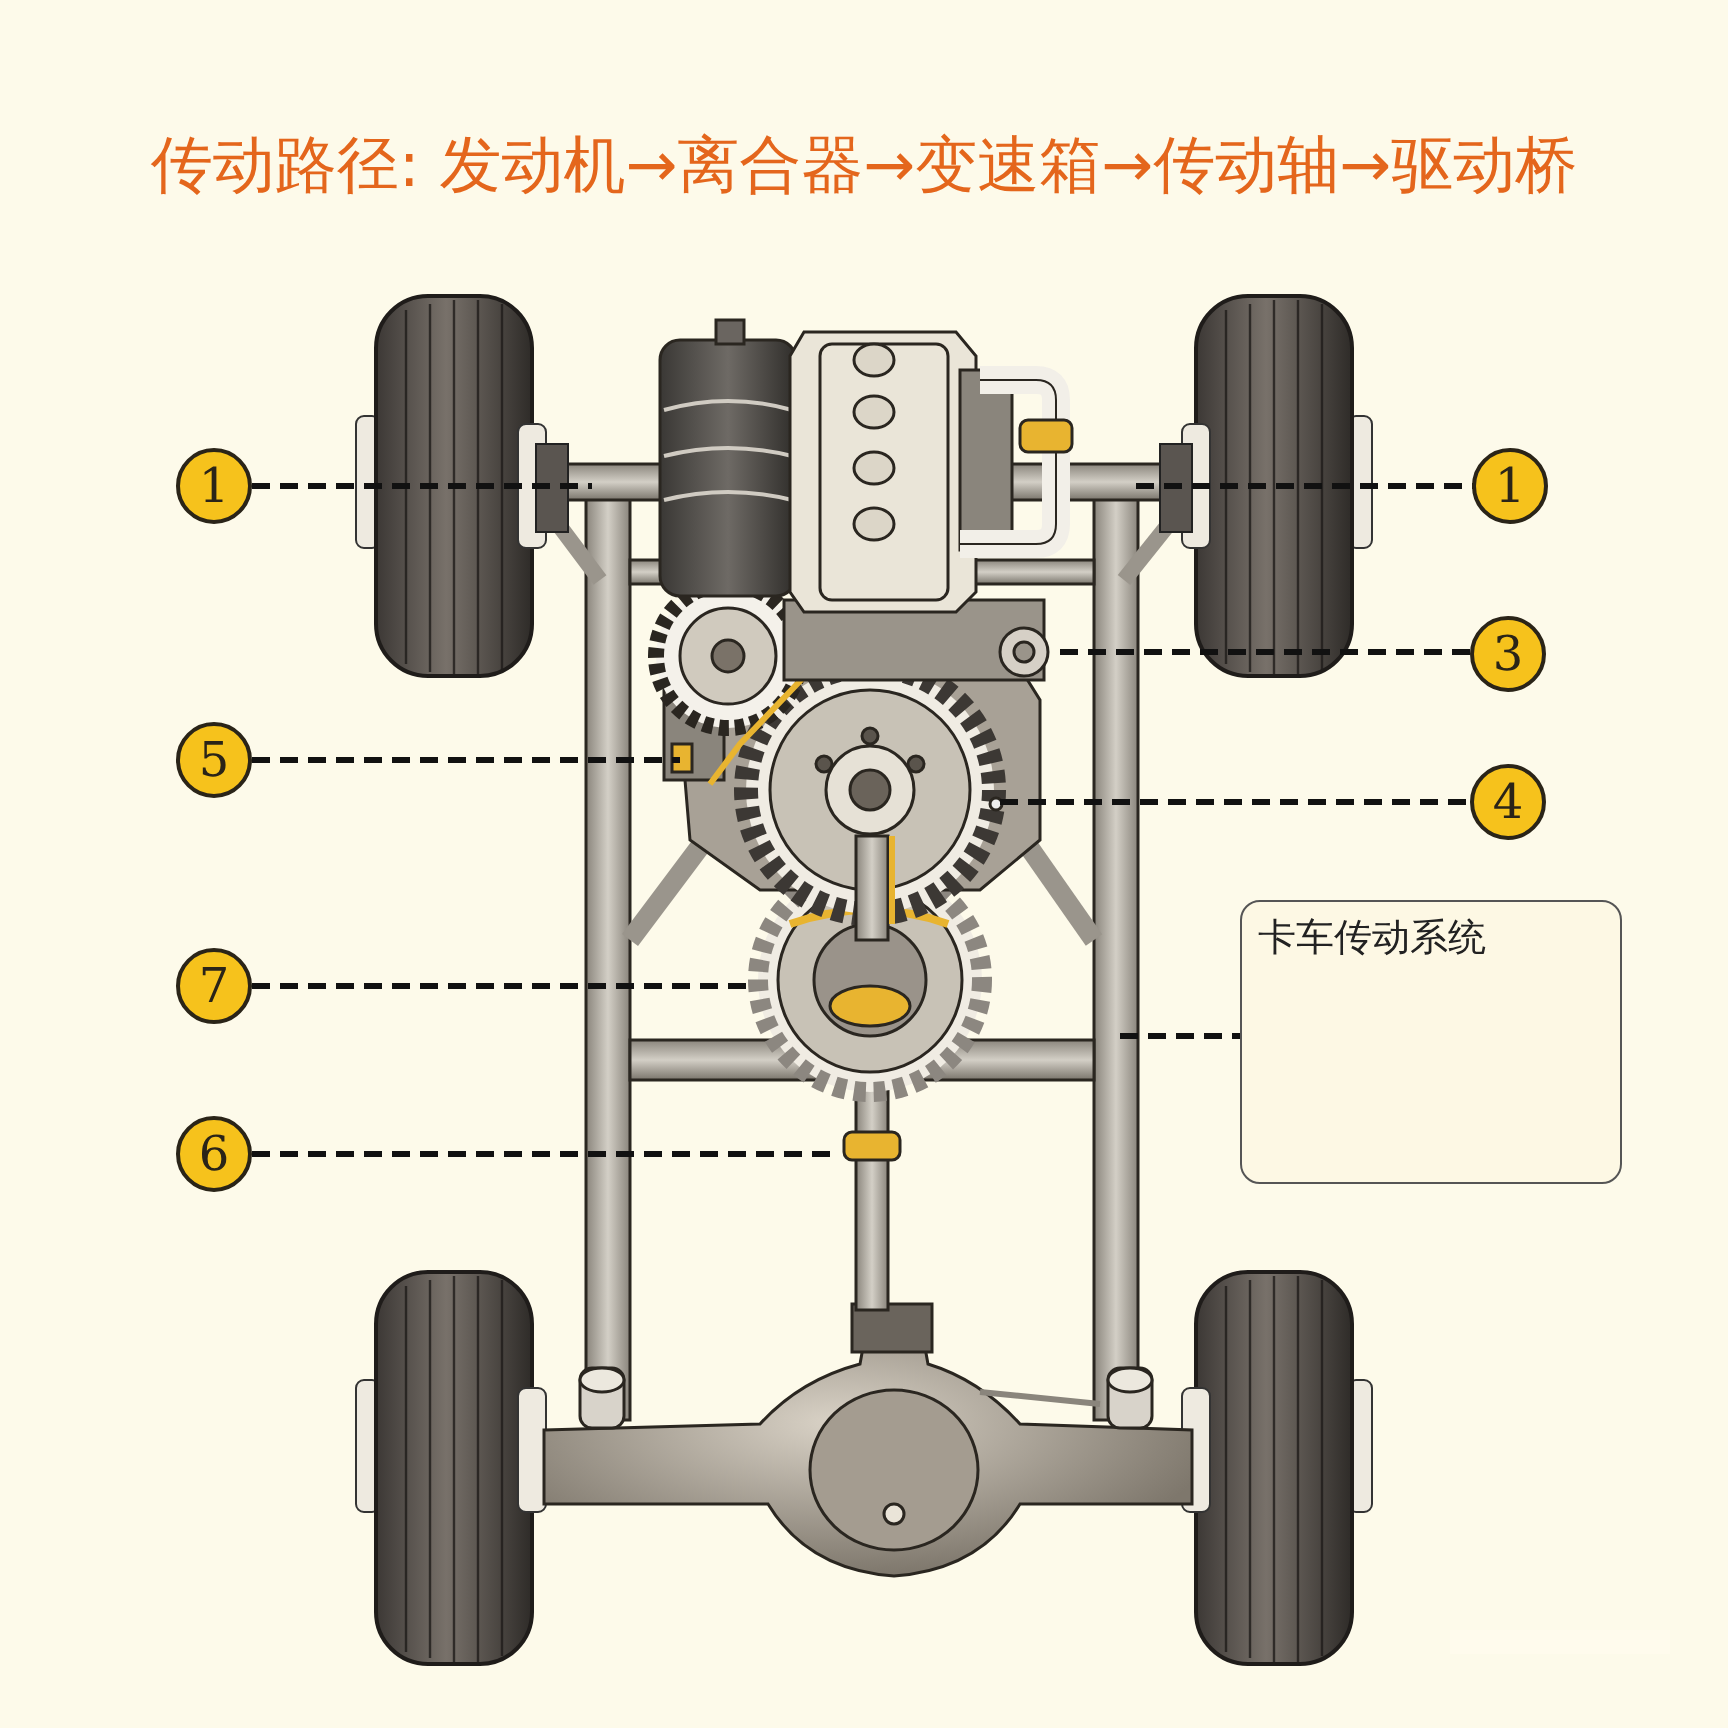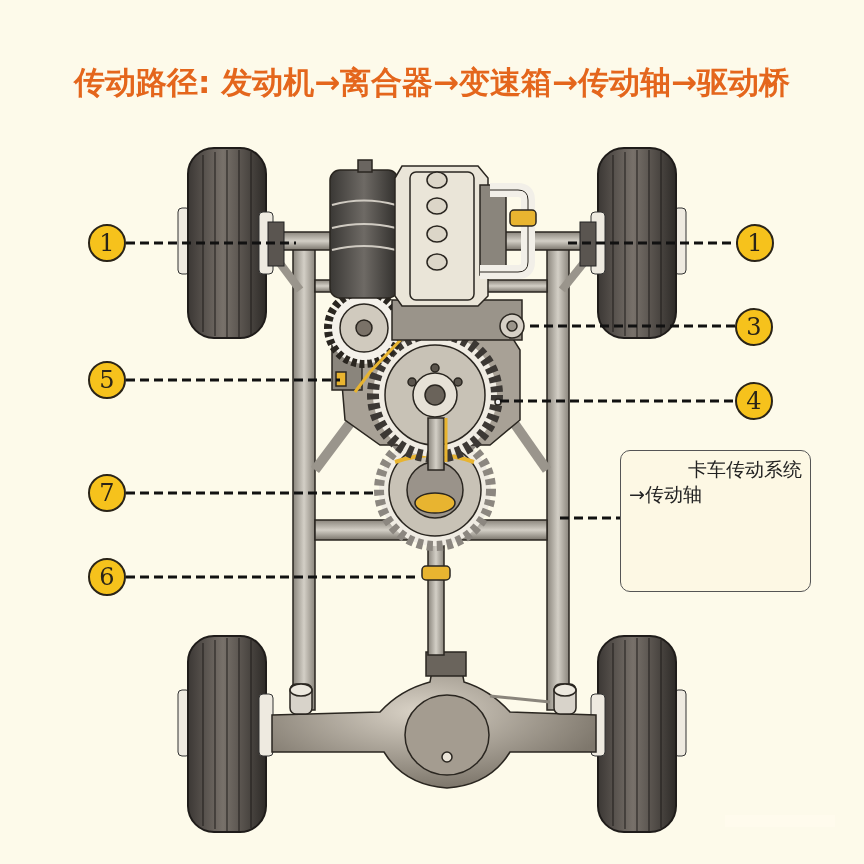--- a/index.html
+++ b/index.html
@@ -1,21 +1,21 @@
 <!DOCTYPE html>
 <html><head>
 <meta charset="utf-8">
 <style>
   html,body{margin:0;padding:0;}
   body{width:864px;height:864px;background:#fdfaea;position:relative;overflow:hidden;font-family:"DejaVu Sans","Liberation Sans",sans-serif;}
-  .title{position:absolute;left:0;top:62px;width:864px;text-align:center;font-size:31px;font-weight:bold;color:#e4661c;letter-spacing:0px;}
+  .title{position:absolute;left:0;top:62px;width:864px;text-align:center;font-size:31px;font-weight:normal;color:#e4661c;letter-spacing:0px;}
   svg.art{position:absolute;left:0;top:0;}
   .callout{position:absolute;width:38px;height:38px;border-radius:50%;background:#f6c21c;border:2px solid #2a2418;box-sizing:border-box;display:flex;align-items:center;justify-content:center;font-family:"DejaVu Serif","Liberation Serif",serif;font-size:24px;color:#2a2418;}
   .legend{position:absolute;left:620px;top:450px;width:191px;height:142px;border:1.5px solid #555;border-radius:10px;background:#fdf8e4;box-sizing:border-box;padding:6px 8px;font-size:19px;line-height:25px;color:#222;}
-  .legend .lt{text-align:right;}
+  .legend .lt{text-align:left;}
   .legend div{white-space:nowrap;}
   .watermark{position:absolute;left:725px;top:815px;width:110px;height:12px;background:#fffbee;opacity:0.8;}
 </style>
 </head>
 <body>
 
 <div class="title">传动路径: 发动机→离合器→变速箱→传动轴→驱动桥</div>
 
 <svg class="art" width="864" height="864" viewBox="0 0 864 864">
   <defs>
@@ -198,16 +198,15 @@
 <div class="callout" style="left:88px;top:224px;">1</div>
 <div class="callout" style="left:736px;top:224px;">1</div>
 <div class="callout" style="left:735px;top:308px;">3</div>
 <div class="callout" style="left:735px;top:382px;">4</div>
 <div class="callout" style="left:88px;top:361px;">5</div>
 <div class="callout" style="left:88px;top:474px;">7</div>
 <div class="callout" style="left:88px;top:558px;">6</div>
 
 <div class="legend">
   <div class="lt">卡车传动系统</div>
-  <div>→传动轴</div>
 </div>
 
 <div class="watermark"></div>
 
 </body></html>

